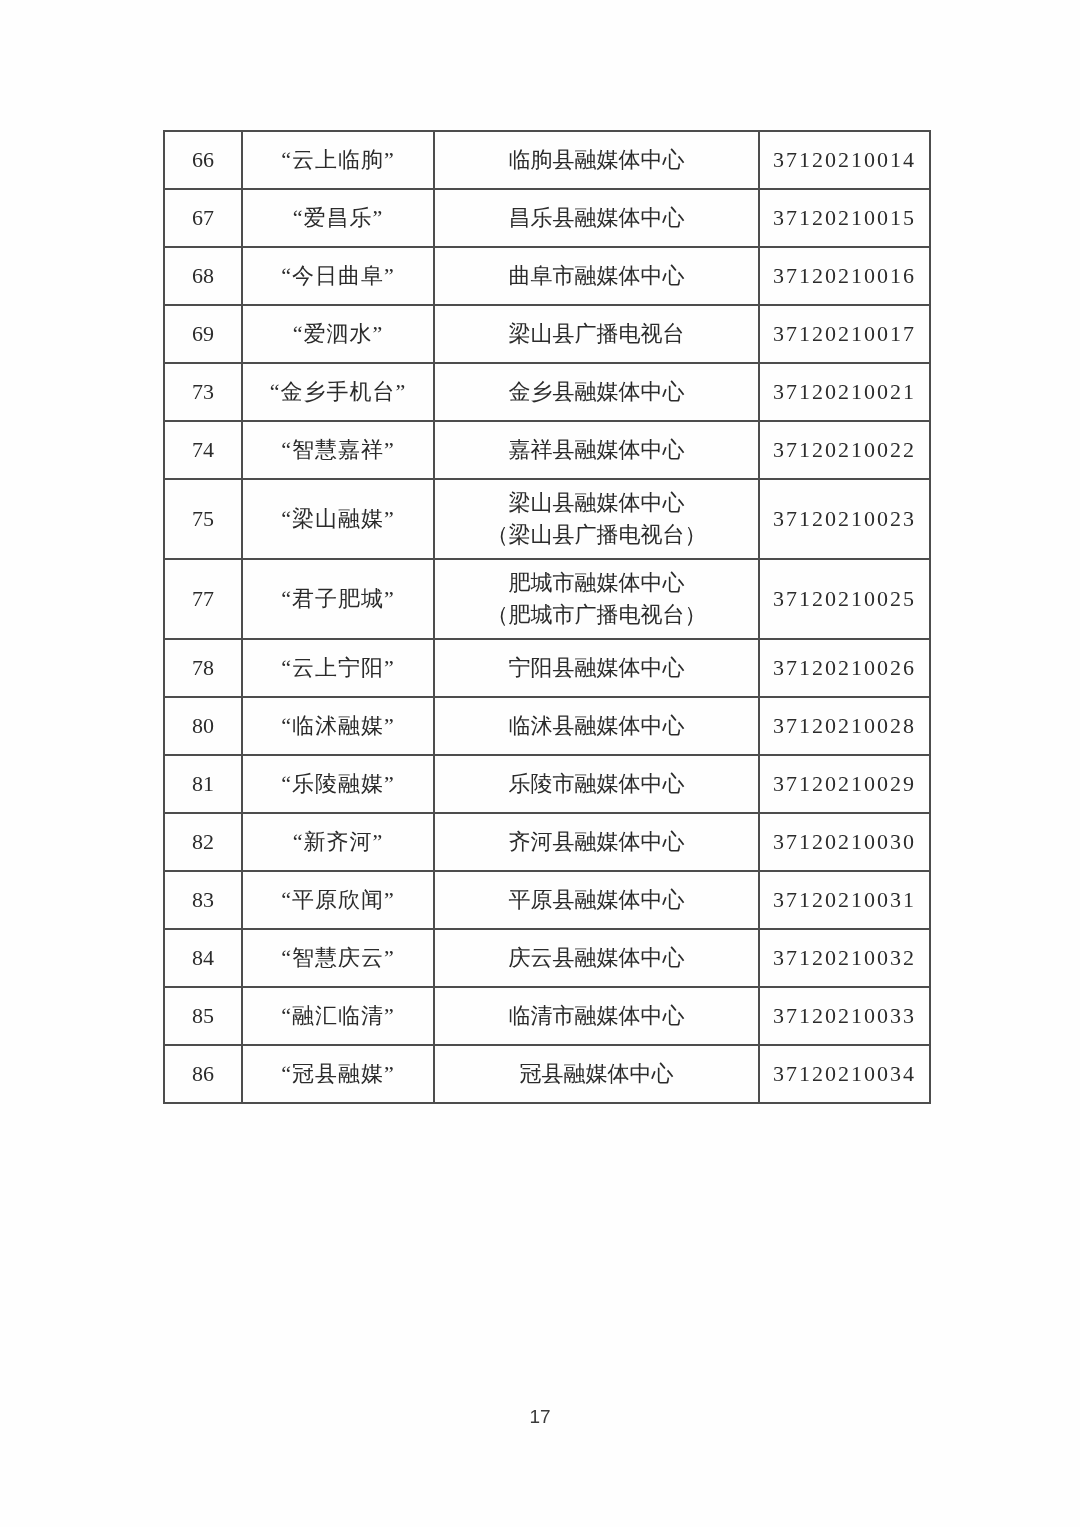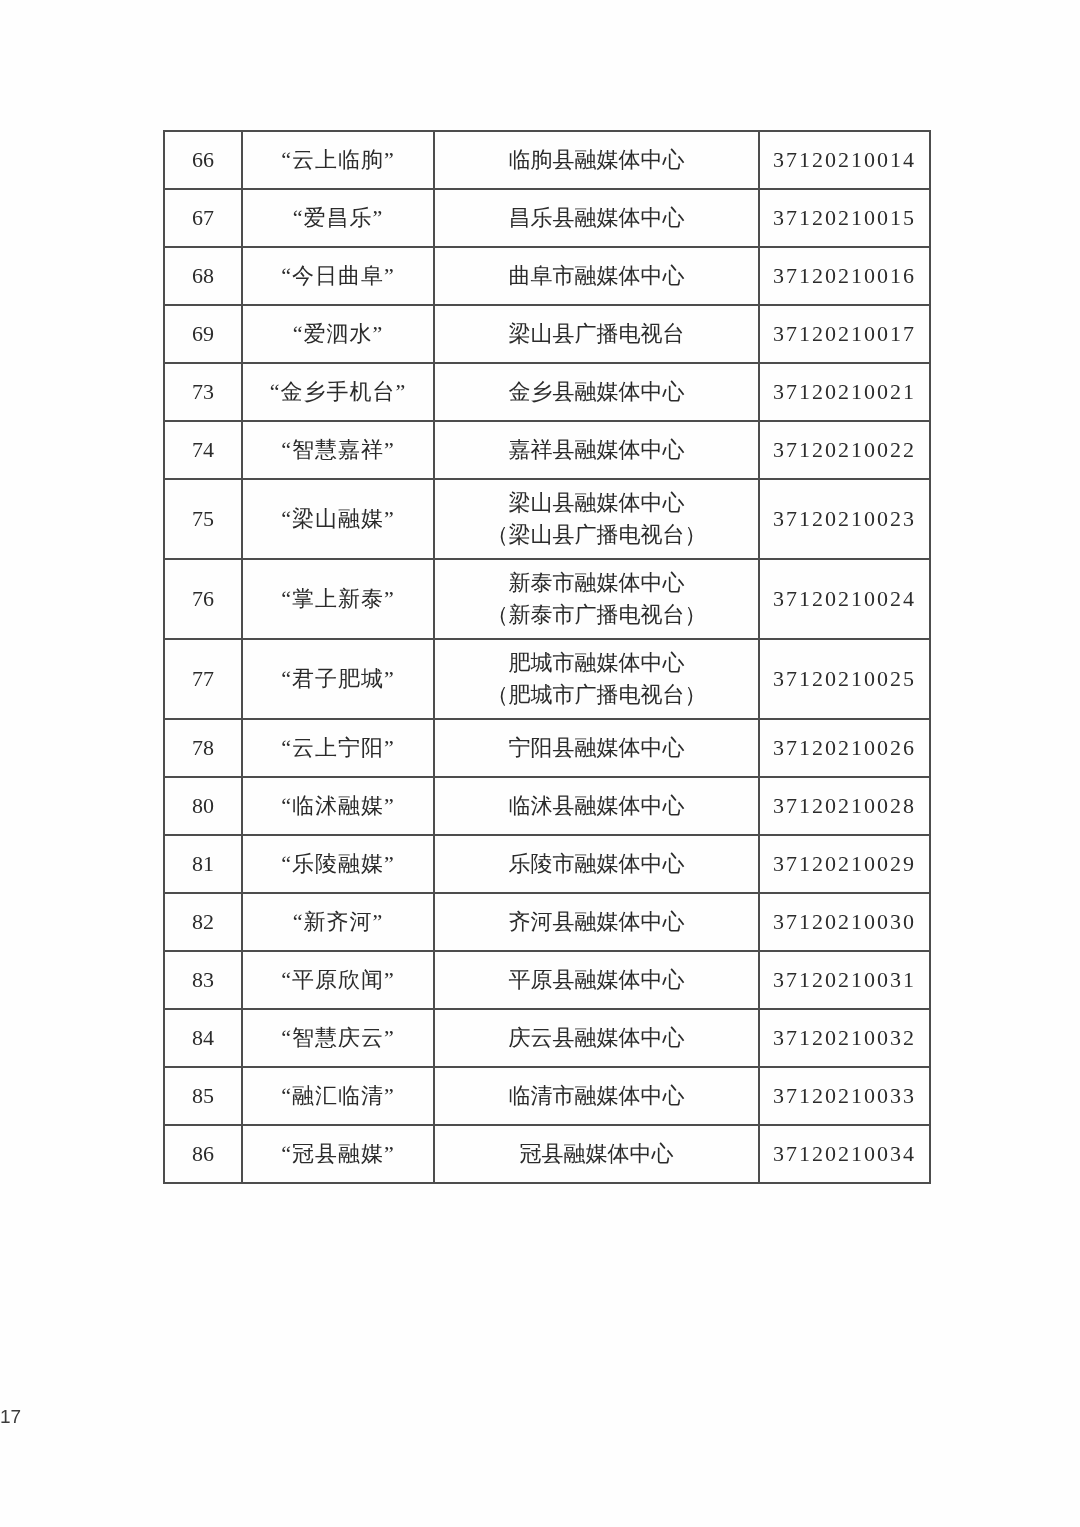--- a/index.html
+++ b/index.html
@@ -37,20 +37,21 @@
   td.col-no { width: 78px; }
   td.col-name { width: 192px; letter-spacing: 1px; margin-left: 8px; }
   td.col-org { width: 325px; }
   td.col-license { width: 171px; letter-spacing: 2px; font-size: 22px; }
   .org-line { line-height: 1.45; }
   .page-number {
     position: absolute;
     top: 1406px;
     left: 0;
     width: 100%;
+    text-align: center;
     font-family: "Liberation Sans", "DejaVu Sans", sans-serif;
     font-size: 19px;
     color: #3a3a3a;
   }
 </style>
 </head>
 <body>
 
 <div class="page">
   <table class="license-table">
@@ -104,29 +105,20 @@
           <td class="col-license">37120210022</td>
         </tr>
         <tr class="double">
           <td class="col-no">75</td>
           <td class="col-name">“梁山融媒”</td>
           <td class="col-org">
             <div class="org-line">梁山县融媒体中心</div>
             <div class="org-line">（梁山县广播电视台）</div>
           </td>
           <td class="col-license">37120210023</td>
-        </tr>
-        <tr class="double">
-          <td class="col-no">76</td>
-          <td class="col-name">“掌上新泰”</td>
-          <td class="col-org">
-            <div class="org-line">新泰市融媒体中心</div>
-            <div class="org-line">（新泰市广播电视台）</div>
-          </td>
-          <td class="col-license">37120210024</td>
         </tr>
         <tr class="double">
           <td class="col-no">77</td>
           <td class="col-name">“君子肥城”</td>
           <td class="col-org">
             <div class="org-line">肥城市融媒体中心</div>
             <div class="org-line">（肥城市广播电视台）</div>
           </td>
           <td class="col-license">37120210025</td>
         </tr>

